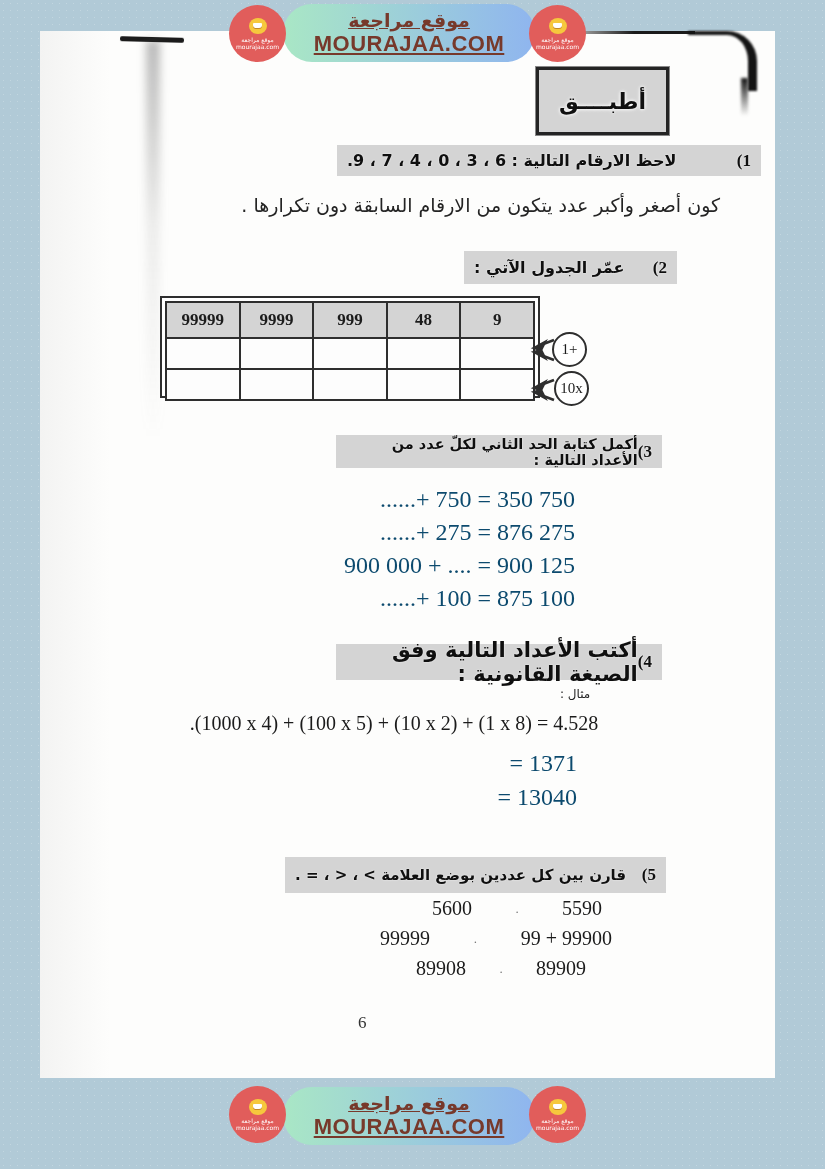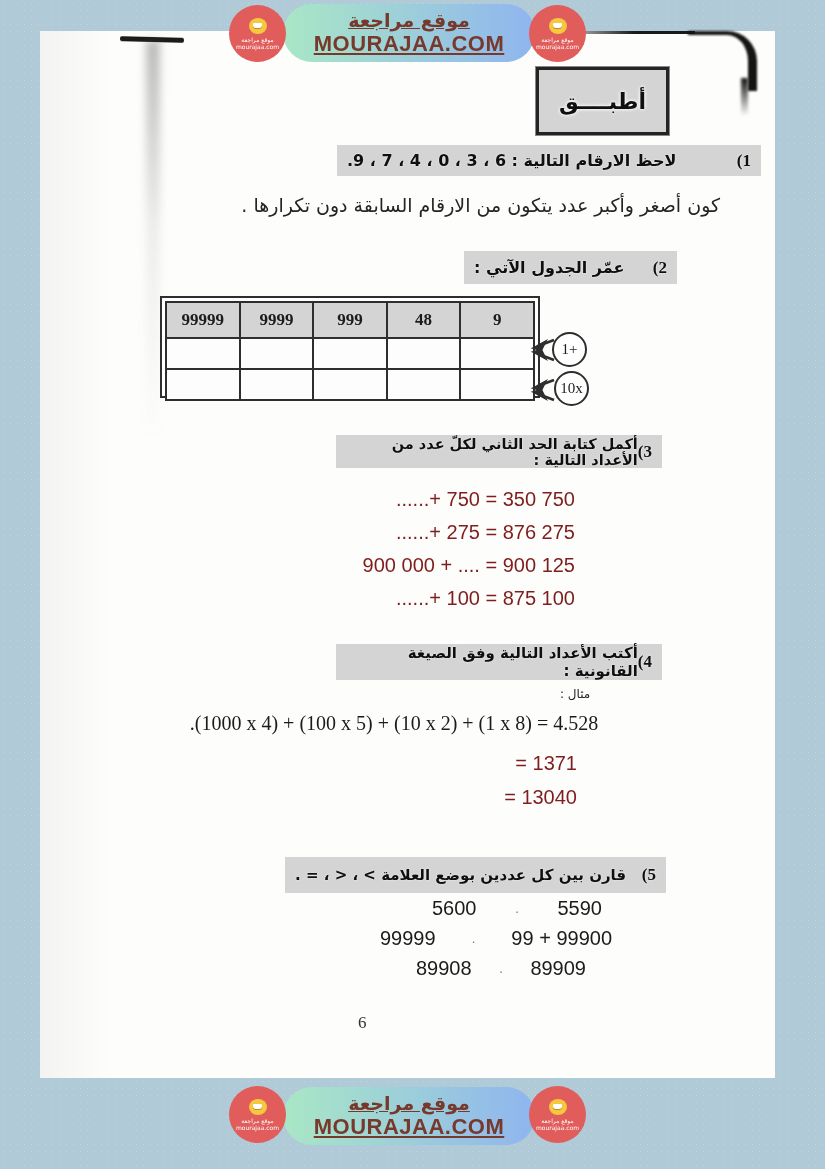--- a/index.html
+++ b/index.html
@@ -86,29 +86,29 @@
   table.grid tr.blank td{height:29px;background:#fdfdfd;}
 
   .op-circle{
     position:absolute;width:31px;height:31px;border-radius:50%;border:2.5px solid #2e2e2e;
     background:#fff;display:flex;align-items:center;justify-content:center;
     font-family:"Liberation Serif",serif;font-size:15px;color:#1c1c1c;
   }
   .arrows{position:absolute;left:528px;top:326px;}
 
   
-  .eq-block{position:absolute;text-align:right;font-family:Liberation Sans, sans-serif;
-    color:#7f1d1d;font-size:20px;}
+  .eq-block{position:absolute;text-align:right;font-family:Liberation Serif, serif;
+    color:#0c4a6e;font-size:24px;}
   .eq-block div{direction:ltr;height:33px;line-height:33px;}
   .ltr-line{position:absolute;direction:ltr;font-family:"Liberation Serif",serif;
     color:#1b1b1b;font-size:20px;text-align:center;}
 
   
   .cmp-row{position:absolute;display:flex;justify-content:space-between;align-items:center;
-    font-family:Liberation Sans, sans-serif;font-size:20px;color:#1b1b1b;}
+    font-family:Liberation Serif, serif;font-size:20px;color:#1b1b1b;}
   .cmp-dot{font-size:13px;color:#777;}
 
   .page-number{position:absolute;left:358px;top:1013px;font-size:17px;color:#333;
     font-family:"Liberation Serif",serif;}
 </style>
 </head>
 <body>
 
 <div class="paper"></div>
 
@@ -201,21 +201,21 @@
 </div>
 <div class="eq-block" style="left:250px;top:483px;width:325px;">
   <div>......+ 750 = 350 750</div>
   <div>......+ 275 = 876 275</div>
   <div>900 000 + .... = 900 125</div>
   <div>......+ 100 = 875 100</div>
 </div>
 
 <div class="ex-bar hatch" style="left:336px;top:644px;width:326px;height:36px;">
   <span class="ex-num">(4</span>
-  <span style="font-size:15px;">أكتب الأعداد التالية وفق الصيغة القانونية :</span>
+  <span style="font-size:21px;">أكتب الأعداد التالية وفق الصيغة القانونية :</span>
 </div>
 <div class="ar-line" style="left:560px;top:687px;width:80px;text-align:left;font-size:12px;">مثال :</div>
 <div class="ltr-line" style="left:186px;top:712px;width:416px;">.(1000 x 4) + (100 x 5) + (10 x 2) + (1 x 8) = 4.528</div>
 <div class="eq-block" style="left:300px;top:746px;width:277px;">
   <div style="height:34px;line-height:34px;">= 1371</div>
   <div style="height:34px;line-height:34px;">= 13040</div>
 </div>
 
 <div class="ex-bar hatch" style="left:285px;top:857px;width:381px;height:36px;">
   <span class="ex-num">(5</span>

